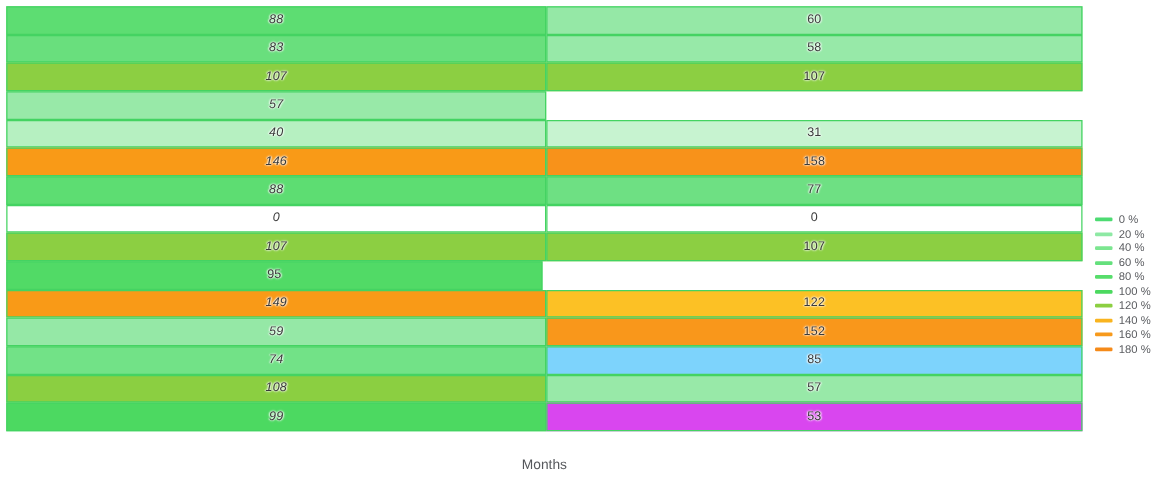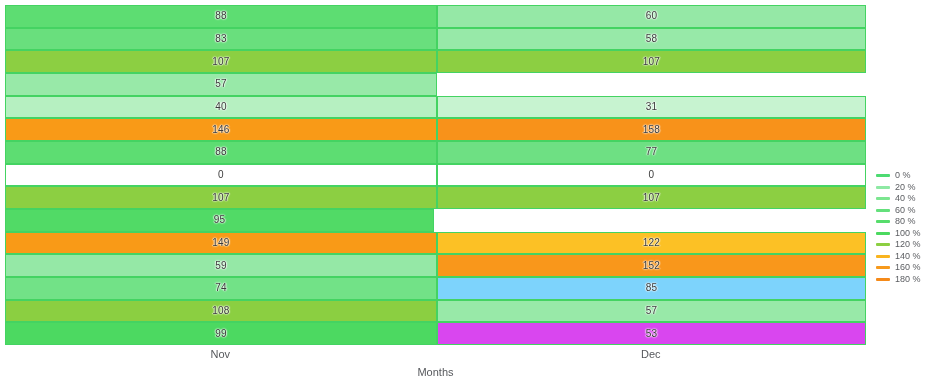--- a/index.html
+++ b/index.html
@@ -38,21 +38,21 @@
   }
   .heat-cell {
     position: relative;
     box-sizing: border-box;
     border: 1px solid #44d362;
     display: flex;
     align-items: center;
     justify-content: center;
     min-width: 0;
   }
-  .heat-cell.col-nov { width: 432px; }
+  .heat-cell.col-nov { width: 432px; font-style: italic; }
   .heat-cell.col-dec { width: 429px; }
   .cell-value {
     font-size: 10px;
     line-height: 1;
     color: #3b3b3b;
     letter-spacing: 0.2px;
     text-shadow:
        0 0 2px rgba(255,255,255,0.85),
        0 0 2px rgba(255,255,255,0.85),
        1px 0 1px rgba(255,255,255,0.6),
@@ -231,24 +231,20 @@
       <div class="heat-row">
         <div class="heat-cell col-nov" style="background: rgb(76, 217, 97);">
           <span class="cell-value">99</span>
         </div>
         <div class="heat-cell col-dec" style="background: #d946ef;">
           <span class="cell-value">53</span>
         </div>
       </div>
     </div>
 
-  <div id="x-axis-ticks">
-      <div class="x-tick-label" style="left: 25%;">Nov</div>
-      <div class="x-tick-label" style="left: 75%;">Dec</div>
-    </div>
 
   <div id="x-axis-title">Months</div>
 
   <div id="legend">
       <div class="legend-item">
         <span class="legend-swatch" style="background: rgb(77, 219, 114);"></span>
         <span class="legend-label">0 %</span>
       </div>
       <div class="legend-item">
         <span class="legend-swatch" style="background: rgb(142, 233, 164);"></span>

